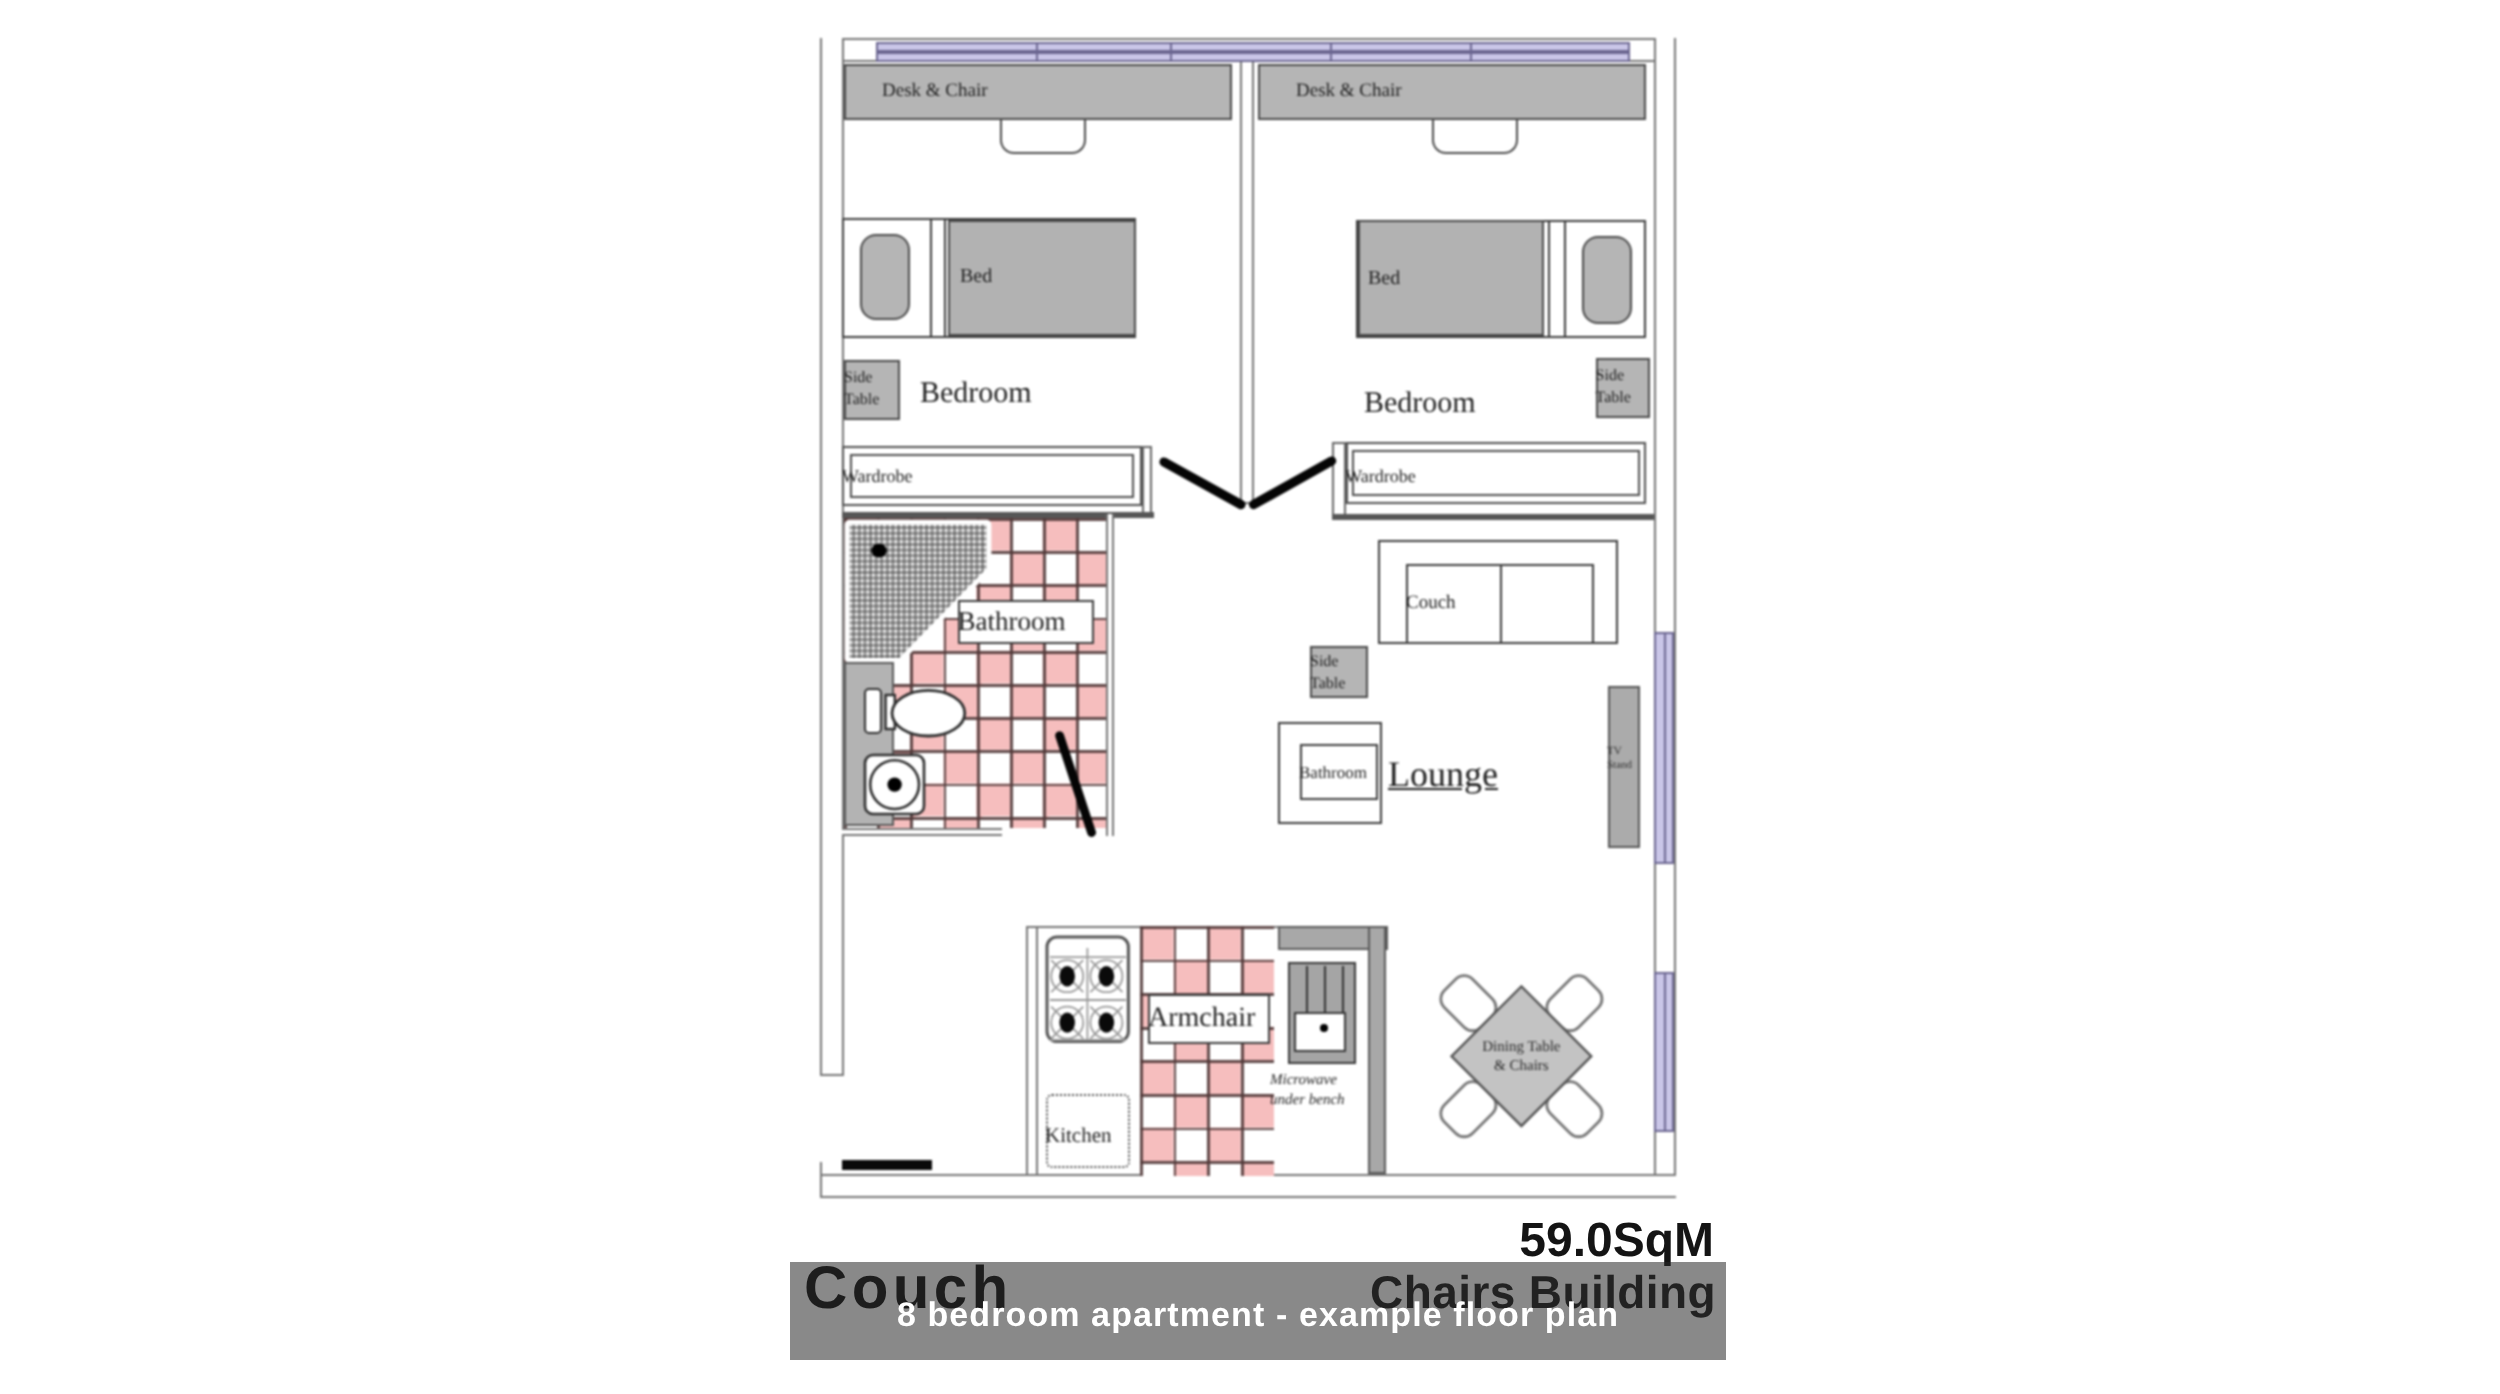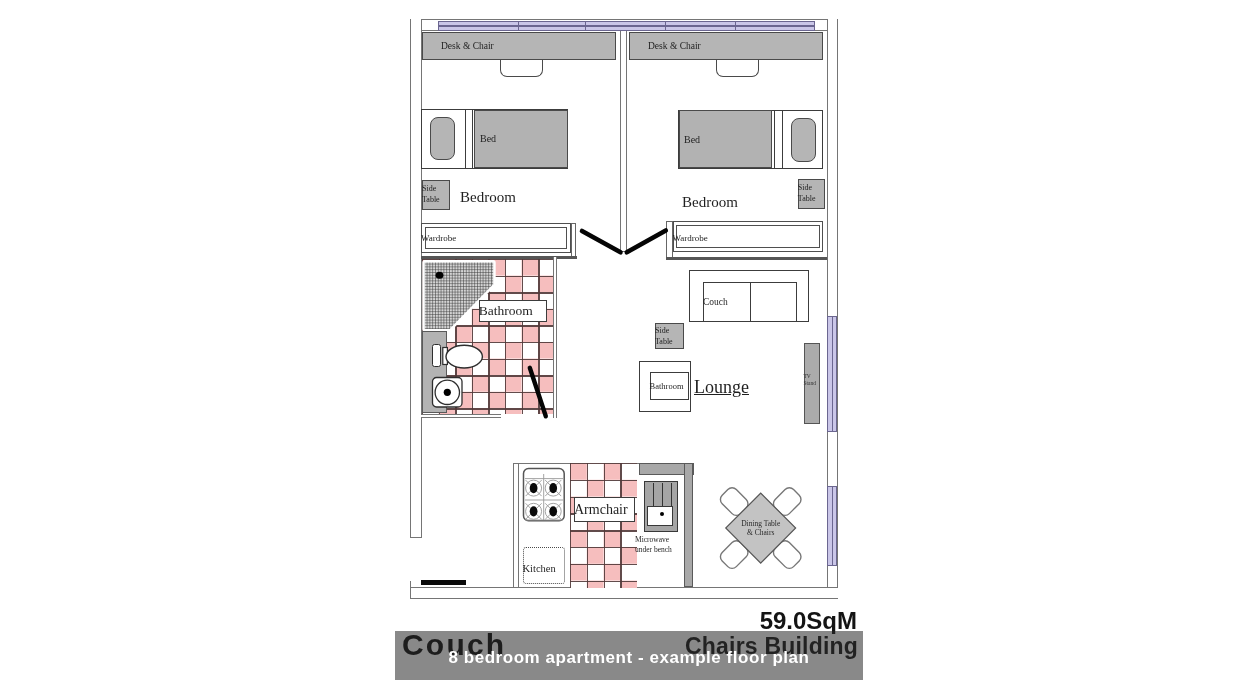--- a/index.html
+++ b/index.html
@@ -210,21 +210,21 @@
 <div class="abs" style="left:683.6px;top:463px;width:9.6px;height:124.4px;background:#a8a8a8;border:1px solid #5a5a5a;"></div>
 
 <div class="abs" style="left:643.5px;top:480.5px;width:34.7px;height:51.4px;background:#a5a5a5;border:1.8px solid #383838;">
   <div class="abs" style="left:8px;top:1.5px;width:1.3px;height:22.5px;background:#333;"></div>
   <div class="abs" style="left:17.1px;top:1.5px;width:1.3px;height:22.5px;background:#333;"></div>
   <div class="abs" style="left:26.2px;top:1.5px;width:1.3px;height:22.5px;background:#333;"></div>
   <div class="abs" style="left:2.7px;top:24.2px;width:25.8px;height:20.6px;background:#fff;border:1.4px solid #383838;"></div>
   <div class="abs" style="left:15.4px;top:30.6px;width:4px;height:4px;border-radius:50%;background:#000;"></div>
 </div>
 
-<div class="lbl" style="left:635px;top:535px;width:58px;font-size:7.5px;line-height:9.5px;">Microwave<br>under bench</div>
+<div class="lbl" style="left:635px;top:535px;width:58px;font-size:7.5px;line-height:9.5px;font-style:italic;">Microwave<br>under bench</div>
 
 <div class="abs" style="left:522.5px;top:547px;width:42.3px;height:36.6px;background:#fff;border:1.8px dotted #4a4a4a;border-radius:3px;"></div>
 
 <div class="lbl" style="left:522.5px;top:562.5px;width:42.3px;font-size:10.5px;">Kitchen</div>
 
 <svg class="abs" style="left:712px;top:479px;" width="98" height="98" viewBox="0 0 98 98">
   <g>
     <rect x="-13" y="-10" width="26" height="20" rx="6" fill="#fff" stroke="#777" stroke-width="1.4" transform="translate(22.2,22.6) rotate(45)"></rect>
     <rect x="-13" y="-10" width="26" height="20" rx="6" fill="#fff" stroke="#777" stroke-width="1.4" transform="translate(75.2,22.6) rotate(-45)"></rect>
     <rect x="-13" y="-10" width="26" height="20" rx="6" fill="#fff" stroke="#777" stroke-width="1.4" transform="translate(22.2,75.6) rotate(-45)"></rect>

